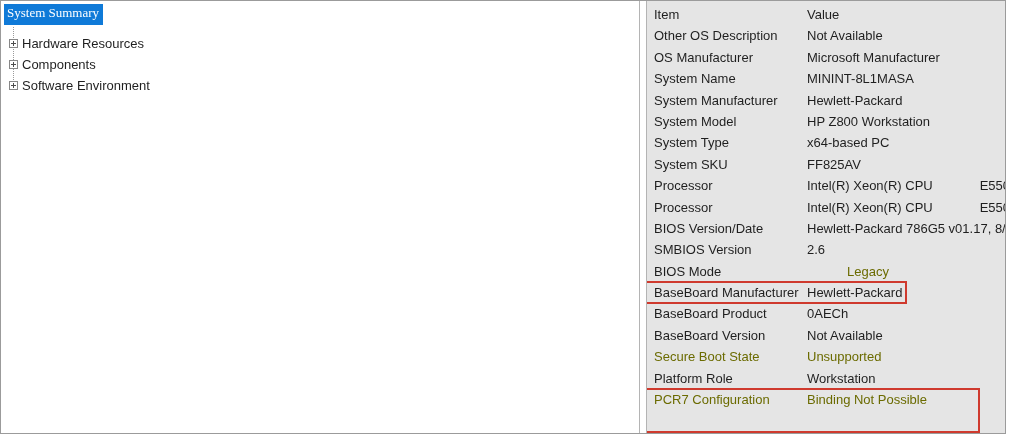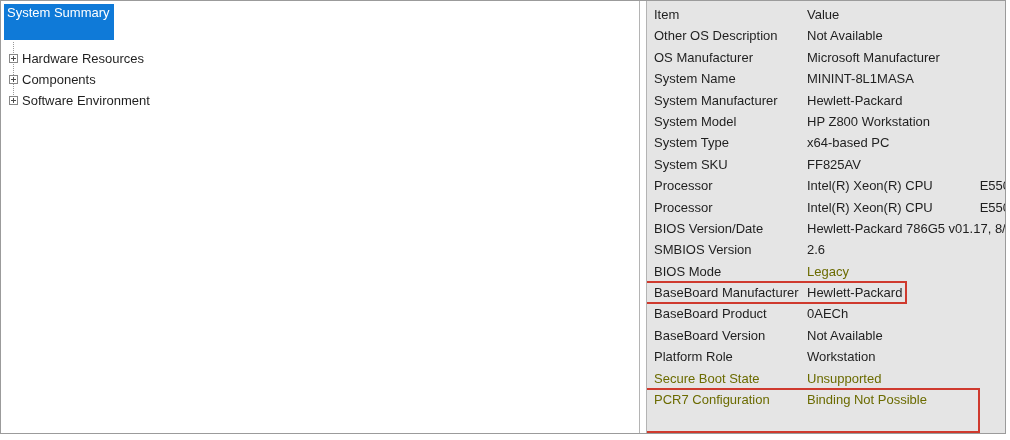--- a/index.html
+++ b/index.html
@@ -30,23 +30,24 @@
   }
   .splitter {
     width: 6px; background: #fff; flex: none;
   }
   .tree-root-item {
     display: inline-block;
     margin-left: 3px;
     padding: 1px 4px 20px 3px;
     background: var(--selection-blue, #0078d7);
     color: #fff;
-    height: 36px;
+    height: 21px;
     line-height: 16px;
     white-space: nowrap;
+    font-family: Liberation Serif, serif;
   }
   .tree-children { position: relative; margin-top: 8px; }
   .tree-children::before {
     content: "";
     position: absolute;
     left: 12px; top: -6px; bottom: 12px;
     border-left: 1px dotted #9a9a9a;
   }
   .tree-item {
     height: 21px;
@@ -90,21 +91,21 @@
     width: 153px;
     flex: none;
     overflow: hidden;
     white-space: pre;
   }
   .c-val {
     flex: 1;
     overflow: hidden;
     white-space: pre;
   }
-  .row.hl-value .c-val { color: var(--highlight-text, #6b6b00); }
+  .row.hl-value .c-val { color: var(--highlight-text, #6b6b00); margin-left: 40px; }
   .row.hl-both .c-item,
   .row.hl-both .c-val { color: var(--highlight-text, #6b6b00); }
   .redbox {
     position: absolute;
     border: 2px solid var(--annotation-red, #cf3a2e);
     pointer-events: none;
   }
   .redbox-bios   { left: -2px; top: 280px; width: 262px; height: 23px; }
   .redbox-secure { left: -2px; top: 387px; width: 335px; height: 45px; }
 </style>
@@ -149,22 +150,22 @@
         <div class="row"><span class="c-item">System Type</span><span class="c-val">x64-based PC</span></div>
         <div class="row"><span class="c-item">System SKU</span><span class="c-val">FF825AV</span></div>
         <div class="row"><span class="c-item">Processor</span><span class="c-val">Intel(R) Xeon(R) CPU             E5506</span></div>
         <div class="row"><span class="c-item">Processor</span><span class="c-val">Intel(R) Xeon(R) CPU             E5506</span></div>
         <div class="row"><span class="c-item">BIOS Version/Date</span><span class="c-val">Hewlett-Packard 786G5 v01.17, 8/</span></div>
         <div class="row"><span class="c-item">SMBIOS Version</span><span class="c-val">2.6</span></div>
         <div class="row hl-value"><span class="c-item">BIOS Mode</span><span class="c-val">Legacy</span></div>
         <div class="row"><span class="c-item">BaseBoard Manufacturer</span><span class="c-val">Hewlett-Packard</span></div>
         <div class="row"><span class="c-item">BaseBoard Product</span><span class="c-val">0AECh</span></div>
         <div class="row"><span class="c-item">BaseBoard Version</span><span class="c-val">Not Available</span></div>
+        <div class="row hl-both"><span class="c-item">Secure Boot State</span><span class="c-val">Unsupported</span></div>
         <div class="row"><span class="c-item">Platform Role</span><span class="c-val">Workstation</span></div>
-        <div class="row hl-both"><span class="c-item">Secure Boot State</span><span class="c-val">Unsupported</span></div>
         <div class="row hl-both"><span class="c-item">PCR7 Configuration</span><span class="c-val">Binding Not Possible</span></div>
       </div>
 
     <div class="redbox redbox-bios"></div>
     <div class="redbox redbox-secure"></div>
   </div>
 
 </div>
 
 </body></html>

